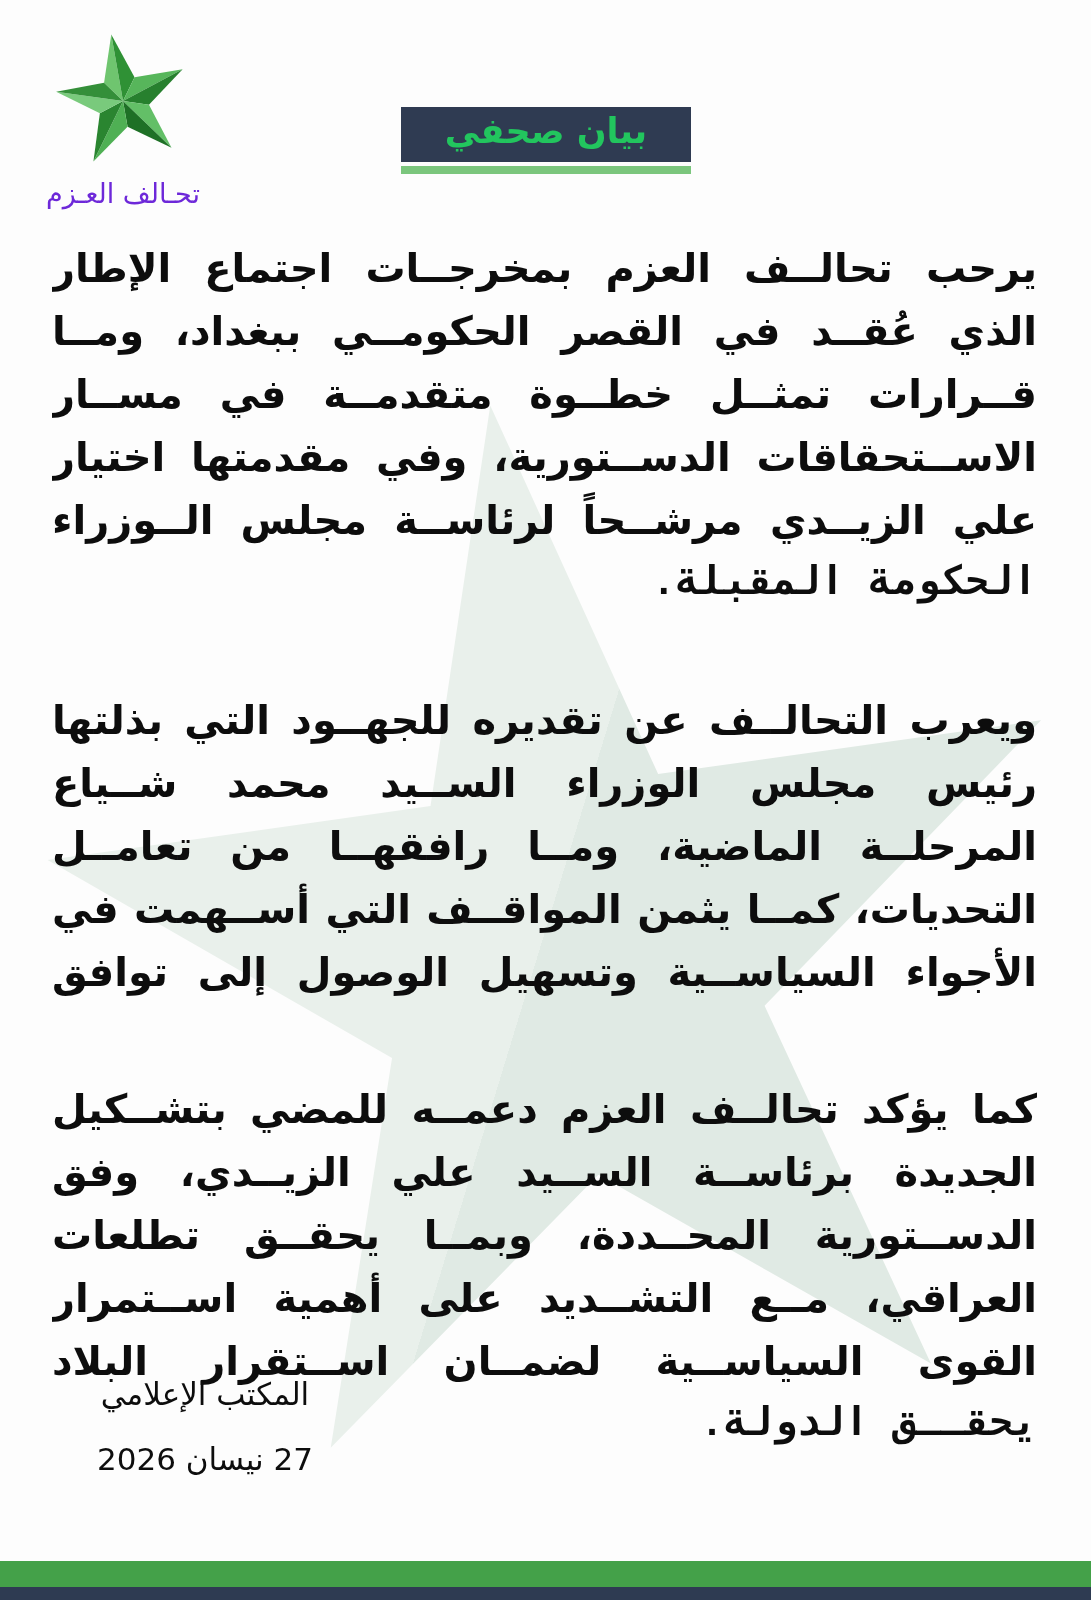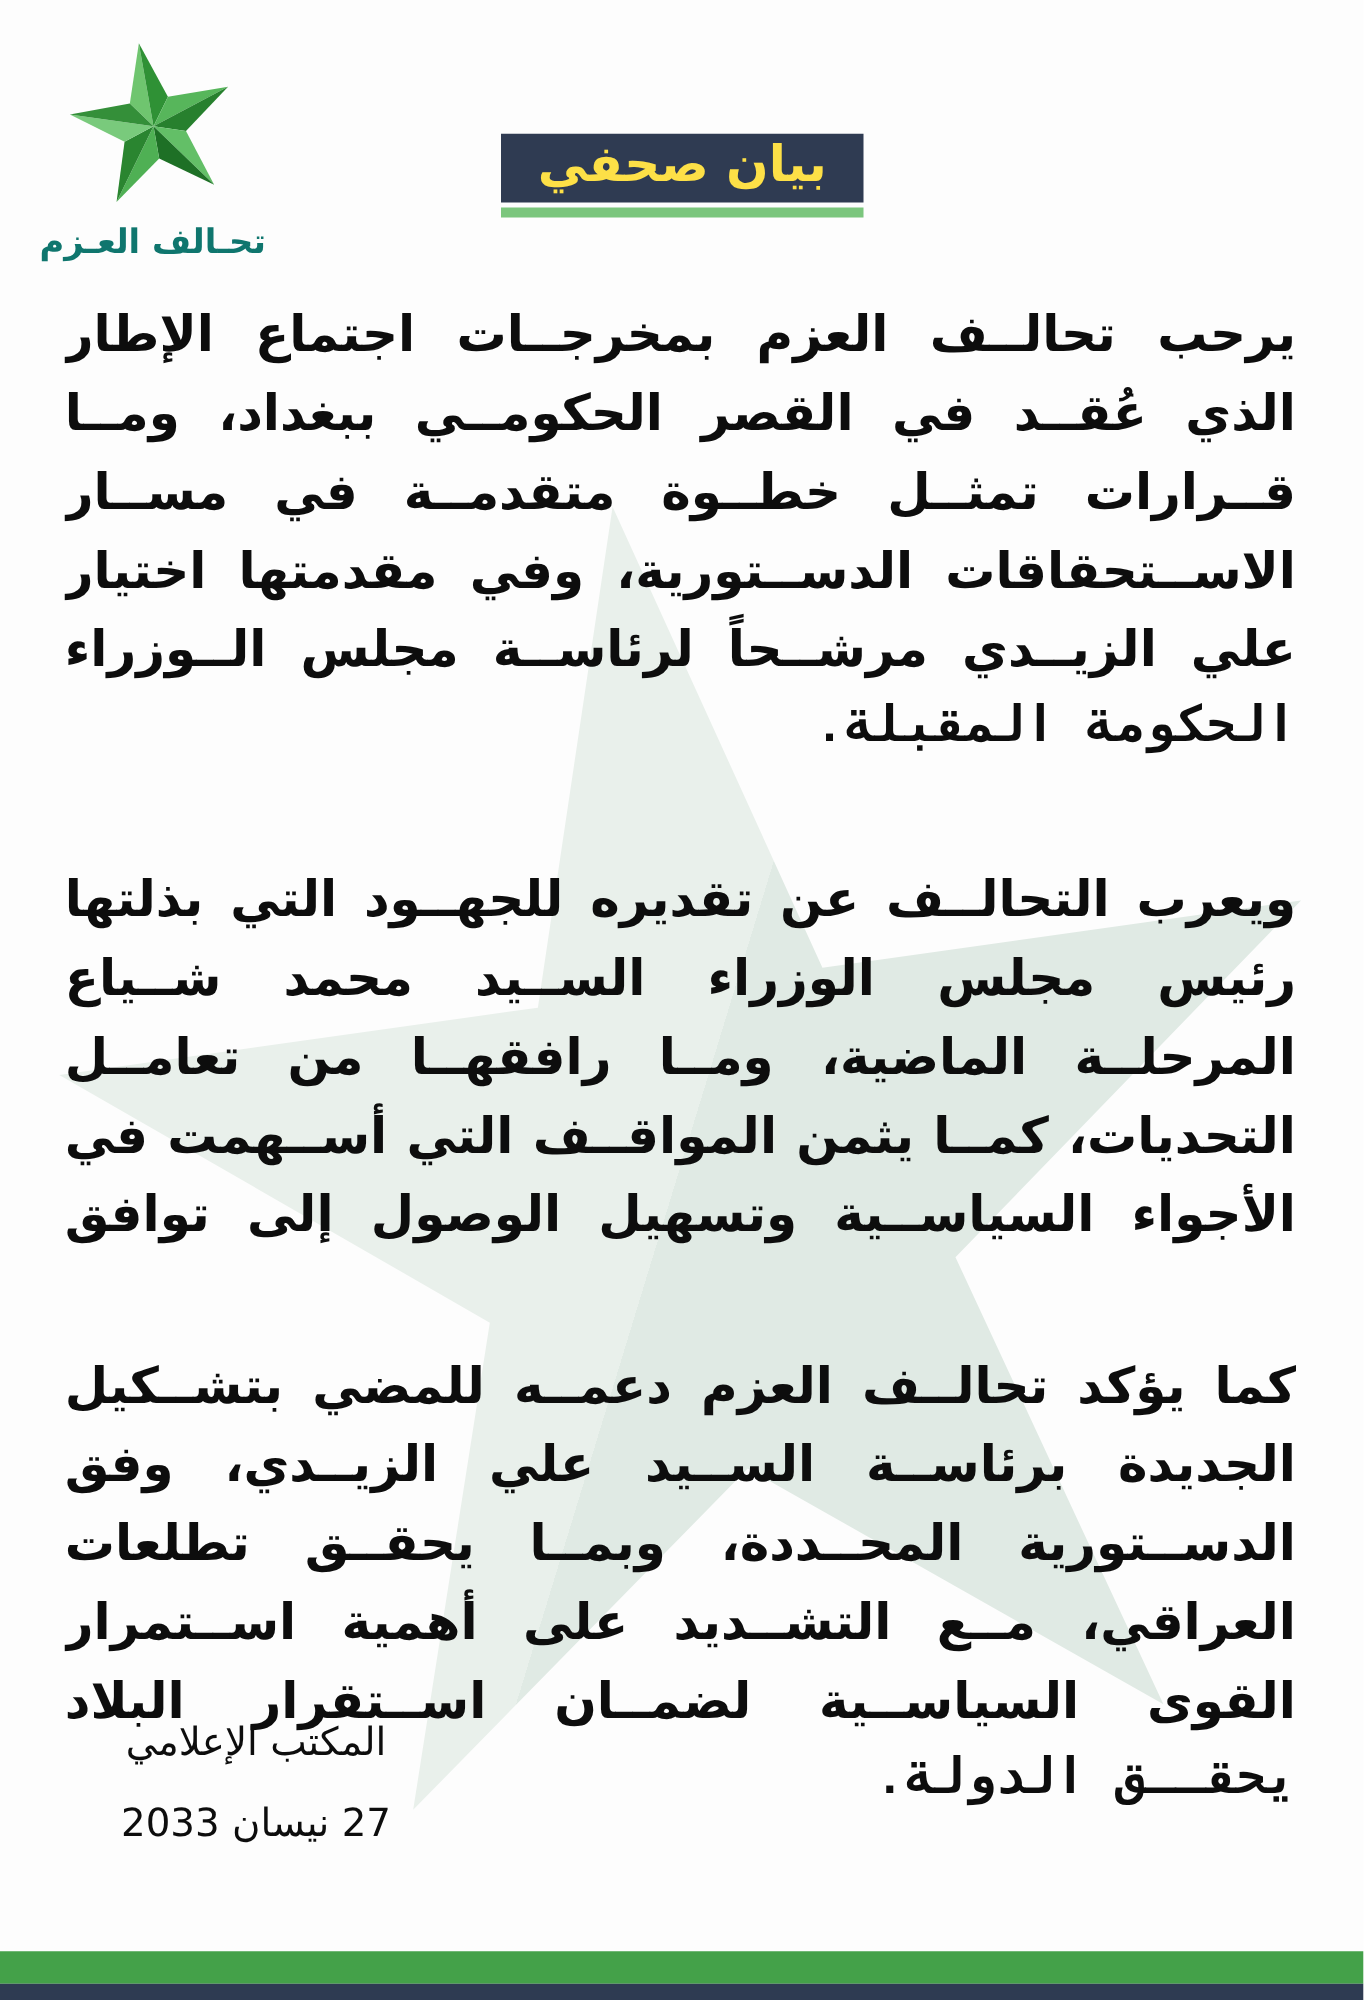--- a/index.html
+++ b/index.html
@@ -41,44 +41,44 @@
   .logo svg {
     width: 150px;
     height: 150px;
     transform: rotate(-10deg);
     display: block;
     margin: 0 auto;
   }
   .logo-label {
     margin-top: 2px;
     font-size: 27px;
-    font-weight: bold;
-    color: #0f766e;
+    font-weight: normal;
+    color: #6d28d9;
     letter-spacing: 0;
     white-space: nowrap;
   }
 
   
   .banner {
     position: absolute;
     top: 107px;
     left: 401px;
     width: 290px;
     z-index: 2;
   }
   .banner-box {
     background: #2f3b52;
     height: 55px;
     display: flex;
     align-items: center;
     justify-content: center;
   }
   .banner-title {
-    color: #fde047;
-    font-size: 40px;
+    color: #22c55e;
+    font-size: 35px;
     font-weight: bold;
     line-height: 1;
     padding-bottom: 6px;
   }
   .banner-stripe {
     margin-top: 4px;
     height: 8px;
     background: #7bc67d;
   }
 
@@ -206,19 +206,19 @@
       <div class="line">الدســتورية المحــددة، وبمــا يحقــق تطلعات الشــعب</div>
       <div class="line">العراقي، مــع التشــديد على أهمية اســتمرار التعاون بين</div>
       <div class="line">القوى السياســية لضمــان اســتقرار البلاد وتعزيــز عمل</div>
       <div class="line last">يحقــق الدولة.</div>
     </div>
 
   </div>
 
   <div class="signature">
     <div class="sig-line">المكتب الإعلامي</div>
-    <div class="sig-line">27 نيسان 2033</div>
+    <div class="sig-line">27 نيسان 2026</div>
   </div>
 
   <div class="bar-green"></div>
   <div class="bar-navy"></div>
 
 </div>
 
 </body></html>

